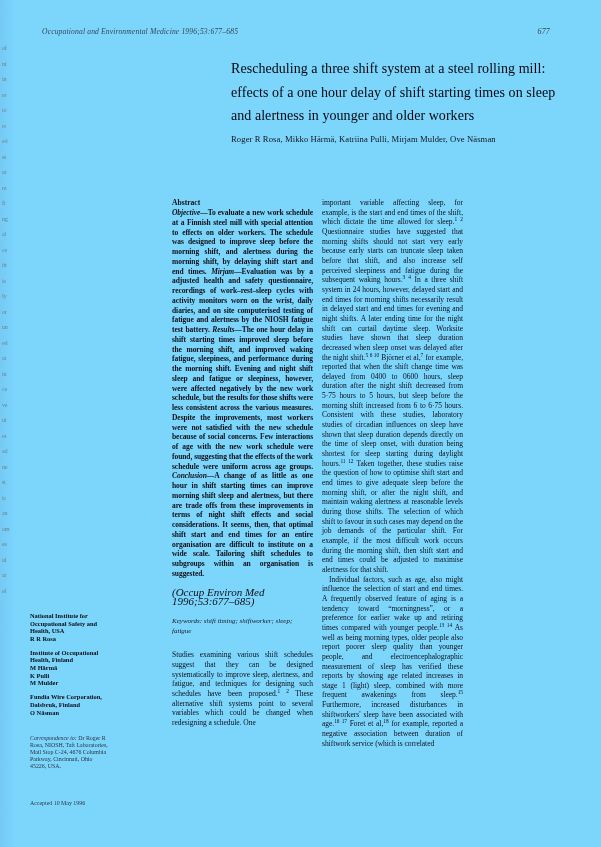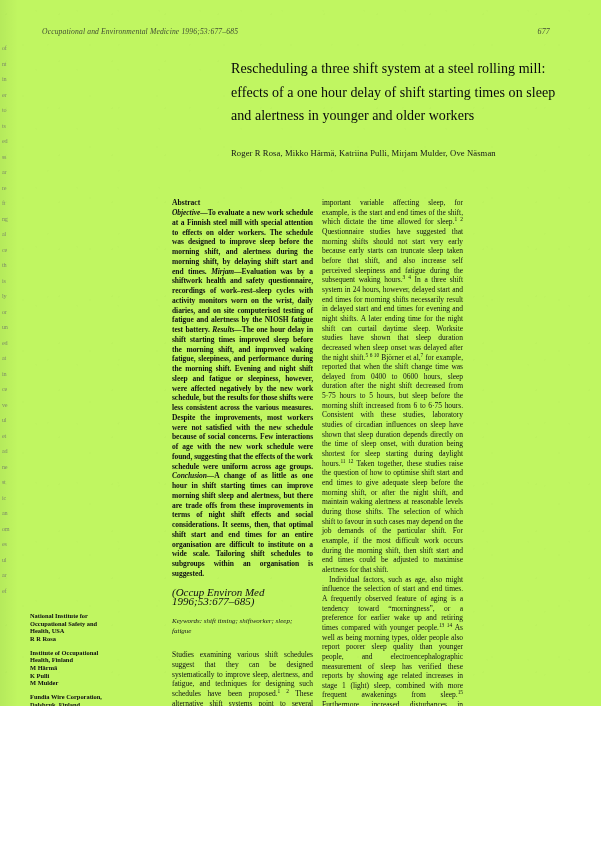--- a/index.html
+++ b/index.html
@@ -3,22 +3,22 @@
 <meta charset="utf-8">
 <style>
   html, body {
     margin: 0;
     padding: 0;
     background: #ffffff;
   }
   .page {
     position: relative;
     width: 601px;
-    height: 706px;
-    background: #bef264;
+    height: 847px;
+    background: #7dd3fc;
     overflow: hidden;
     font-family: "Liberation Serif", "DejaVu Serif", serif;
     color: #17171a;
     filter: contrast(1.06) brightness(0.99);
   }
 
   
   .scan-edge {
     position: absolute;
     top: 0;
@@ -89,21 +89,21 @@
     font-size: 14px;
     line-height: 23.5px;
     font-weight: normal;
     letter-spacing: 0.05px;
     color: #0e0e11;
   }
 
   .authors {
     position: absolute;
     left: 231px;
-    top: 148px;
+    top: 134px;
     width: 340px;
     font-size: 8.6px;
     letter-spacing: 0.1px;
     color: #1a1a1d;
   }
 
   
   .col {
     position: absolute;
     top: 198px;
@@ -253,21 +253,21 @@
   </div>
 
   <h1 class="title">Rescheduling a three shift system at a steel rolling mill: effects of a one hour delay of shift starting times on sleep and alertness in younger and older workers</h1>
 
   <div class="authors">Roger R Rosa, Mikko Härmä, Katriina Pulli, Mirjam Mulder, Ove Näsman</div>
 
   <div class="col col-left">
     <div class="abstract-head">Abstract</div>
     <div class="abstract-body">
       <span><i>Objective—</i><span>To evaluate a new work schedule at a Finnish steel mill with special attention to effects on older workers. The schedule was designed to improve sleep before the morning shift, and alertness during the morning shift, by delaying shift start and end times.</span></span>
-      <span><i>Mirjam—</i><span>Evaluation was by a shiftwork health and safety questionnaire, recordings of work–rest–sleep cycles with activity monitors worn on the wrist, daily diaries, and on site computerised testing of fatigue and alertness by the NIOSH fatigue test battery.</span></span>
+      <span><i>Mirjam—</i><span>Evaluation was by a adjusted health and safety questionnaire, recordings of work–rest–sleep cycles with activity monitors worn on the wrist, daily diaries, and on site computerised testing of fatigue and alertness by the NIOSH fatigue test battery.</span></span>
       <span><i>Results—</i><span>The one hour delay in shift starting times improved sleep before the morning shift, and improved waking fatigue, sleepiness, and performance during the morning shift. Evening and night shift sleep and fatigue or sleepiness, however, were affected negatively by the new work schedule, but the results for those shifts were less consistent across the various measures. Despite the improvements, most workers were not satisfied with the new schedule because of social concerns. Few interactions of age with the new work schedule were found, suggesting that the effects of the work schedule were uniform across age groups.</span></span>
       <span><i>Conclusion—</i><span>A change of as little as one hour in shift starting times can improve morning shift sleep and alertness, but there are trade offs from these improvements in terms of night shift effects and social considerations. It seems, then, that optimal shift start and end times for an entire organisation are difficult to institute on a wide scale. Tailoring shift schedules to subgroups within an organisation is suggested.</span></span>
     </div>
     <div class="cite-line">(Occup Environ Med 1996;53:677–685)</div>
     <div class="keywords">Keywords: shift timing; shiftworker; sleep; fatigue</div>
     <div class="body-para">Studies examining various shift schedules suggest that they can be designed systematically to improve sleep, alertness, and fatigue, and techniques for designing such schedules have been proposed.<sup>1 2</sup> These alternative shift systems point to several variables which could be changed when redesigning a schedule. One</div>
   </div>
 
   <div class="col col-right">
     <p>important variable affecting sleep, for example, is the start and end times of the shift, which dictate the time allowed for sleep.<sup>1 2</sup> Questionnaire studies have suggested that morning shifts should not start very early because early starts can truncate sleep taken before that shift, and also increase self perceived sleepiness and fatigue during the subsequent waking hours.<sup>3 4</sup> In a three shift system in 24 hours, however, delayed start and end times for morning shifts necessarily result in delayed start and end times for evening and night shifts. A later ending time for the night shift can curtail daytime sleep. Worksite studies have shown that sleep duration decreased when sleep onset was delayed after the night shift.<sup>5 6 10</sup> Björner et al,<sup>7</sup> for example, reported that when the shift change time was delayed from 0400 to 0600 hours, sleep duration after the night shift decreased from 5·75 hours to 5 hours, but sleep before the morning shift increased from 6 to 6·75 hours. Consistent with these studies, laboratory studies of circadian influences on sleep have shown that sleep duration depends directly on the time of sleep onset, with duration being shortest for sleep starting during daylight hours.<sup>11 12</sup> Taken together, these studies raise the question of how to optimise shift start and end times to give adequate sleep before the morning shift, or after the night shift, and maintain waking alertness at reasonable levels during those shifts. The selection of which shift to favour in such cases may depend on the job demands of the particular shift. For example, if the most difficult work occurs during the morning shift, then shift start and end times could be adjusted to maximise alertness for that shift.</p>

